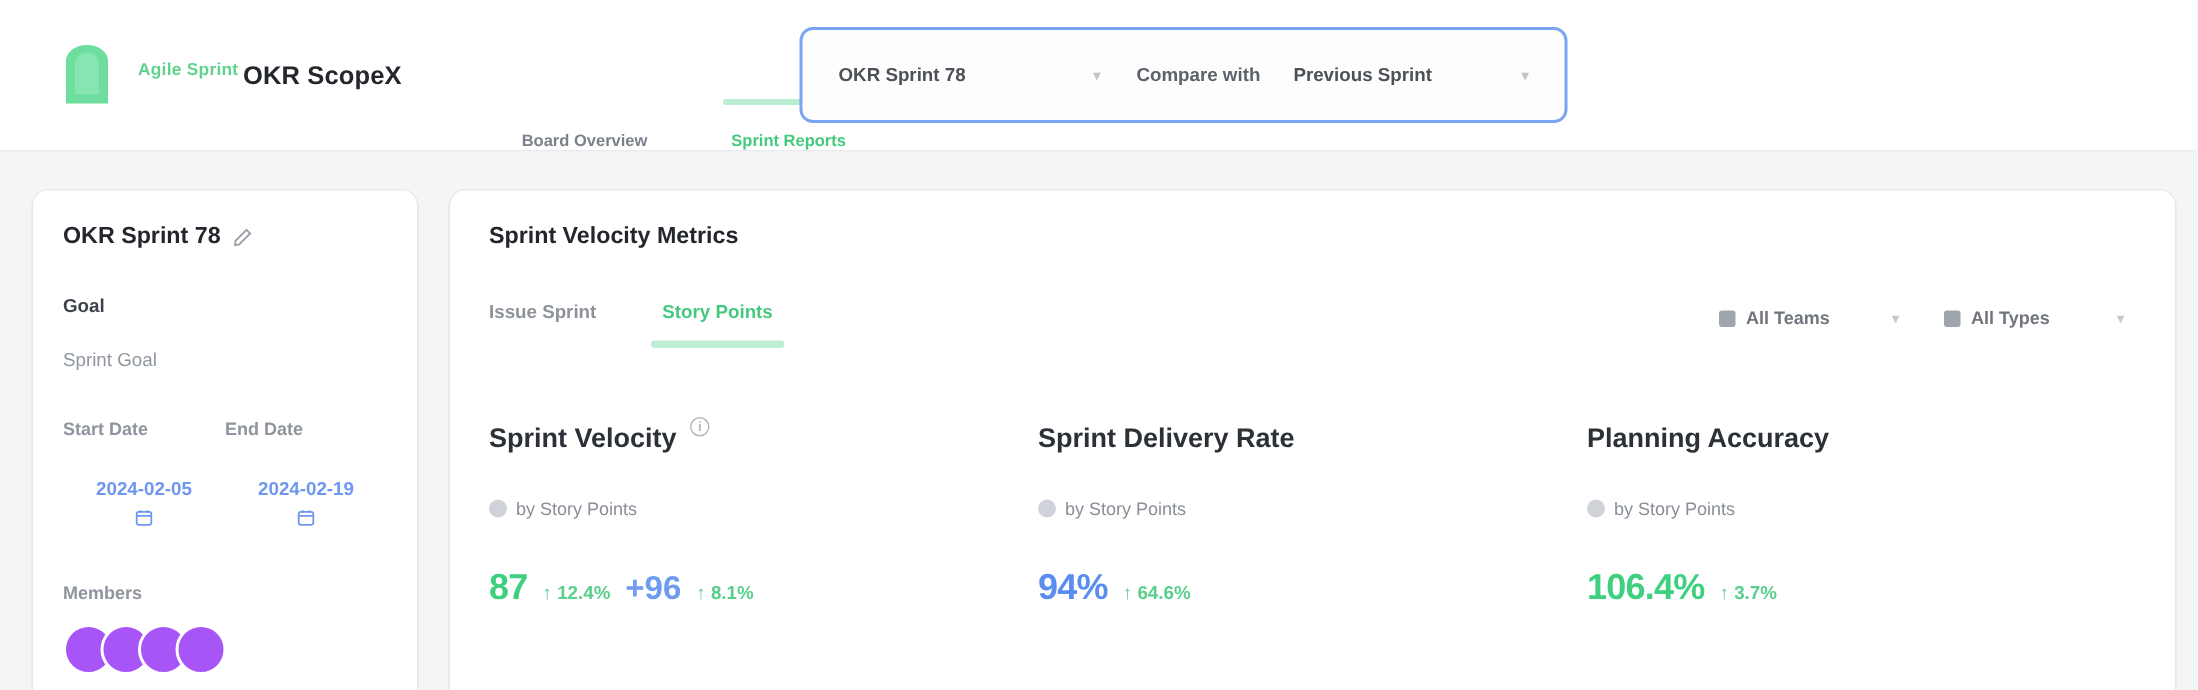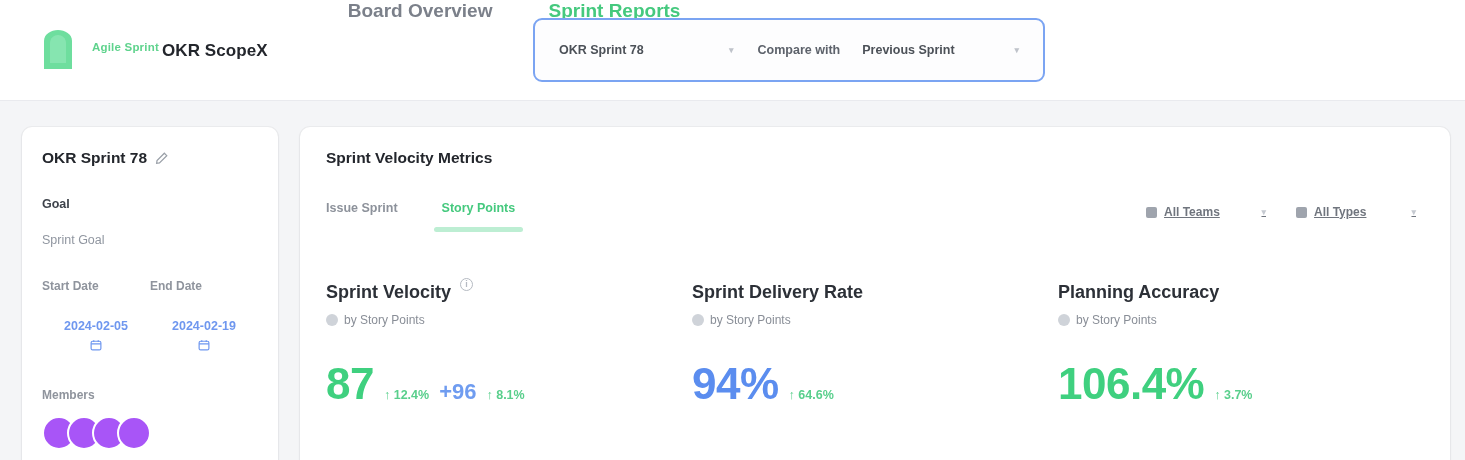--- a/index.html
+++ b/index.html
@@ -30,23 +30,23 @@
     font-size: 11.5px; font-weight: 700; color: #5fd38d;
     letter-spacing: .2px; line-height: 13px;
   }
   .brand-title {
     font-size: 17px; font-weight: 700; color: #23262c;
     letter-spacing: .1px; line-height: 19px;
   }
 
   .nav { display: flex; align-items: center; gap: 0; margin-left: 52px; height: 100%; }
   .nav-item {
-    font-size: 19px; color: #7b808a; font-weight: 600;
+    font-size: 11px; color: #7b808a; font-weight: 600;
     padding: 0 28px; height: 100%;
-    display: flex; align-items: flex-start; position: relative;
+    display: flex; align-items: flex-end; position: relative;
     white-space: nowrap;
   }
   .nav-item.active { color: #45c97e; }
   .nav-underline {
     position: absolute; left: 22px; right: 22px; bottom: 30px;
     height: 4px; border-radius: 3px; background: #b9ecd0;
   }
 
   
   .filterbar {
@@ -122,40 +122,39 @@
   .subtab .sub-underline {
     position: absolute; left: -8px; right: -8px; bottom: -8px;
     height: 5px; border-radius: 3px; background: #bdeed3;
   }
   .filters-right { margin-left: auto; display: flex; align-items: center; gap: 14px; }
   .mini-select {
     width: 136px; height: 30px;
     display: flex; align-items: center; gap: 7px;
     font-size: 12px; font-weight: 600; color: #70757e;
     padding: 0 8px;
-    text-decoration: underline;
   }
   .mini-select .caret { margin-left: auto; color: #c6cad1; font-size: 9px; }
   .dot-icon { width: 11px; height: 11px; border-radius: 2px; background: #9fa4ad; flex: none; }
 
   .kpis { display: flex; margin-top: 55px; }
   .kpi { width: 366px; }
   .kpi-head { display: flex; align-items: flex-start; gap: 9px; }
   .kpi-name { font-size: 18px; font-weight: 700; color: #2c3037; white-space: nowrap; }
   .info-icon {
     width: 13px; height: 13px; border-radius: 50%;
     border: 1.4px solid #b5bac2; color: #b5bac2;
     font-size: 9px; line-height: 11px; text-align: center; font-weight: 700;
     margin-top: -4px; flex: none;
   }
-  .kpi-sub { display: flex; align-items: center; gap: 6px; margin-top: 10px; }
+  .kpi-sub { display: flex; align-items: center; gap: 6px; margin-top: 29px; }
   .kpi-sub-icon { width: 12px; height: 12px; border-radius: 50%; background: #cfd3d9; flex: none; }
   .kpi-sub-text { font-size: 12px; color: #898e97; }
   .kpi-val-row { display: flex; align-items: baseline; gap: 10px; margin-top: 32px; }
-  .kpi-main { font-size: 44px; font-weight: 800; letter-spacing: -.5px; }
+  .kpi-main { font-size: 24px; font-weight: 800; letter-spacing: -.5px; }
   .kpi-main.green { color: #3fd07f; }
   .kpi-main.blue  { color: #5b8def; }
   .kpi-delta { font-size: 12.5px; font-weight: 700; color: #59cf8c; white-space: nowrap; }
   .kpi-second { font-size: 22px; font-weight: 800; color: #6f9cf0; }
 </style>
 </head>
 <body>
 
 <div class="header">
 

